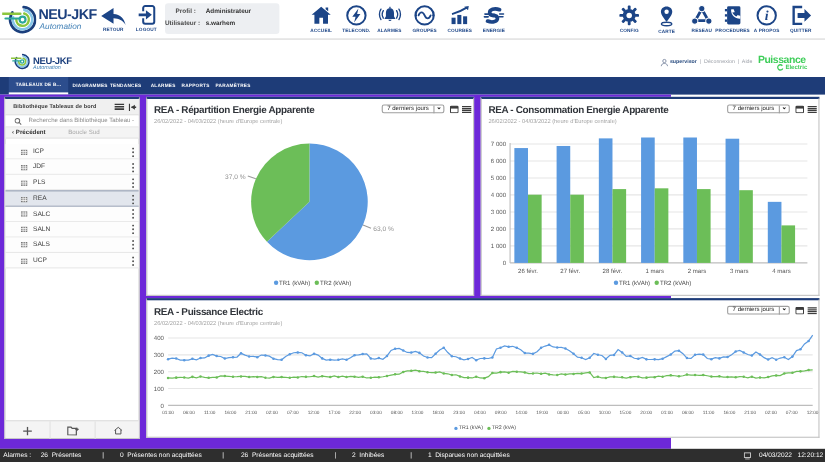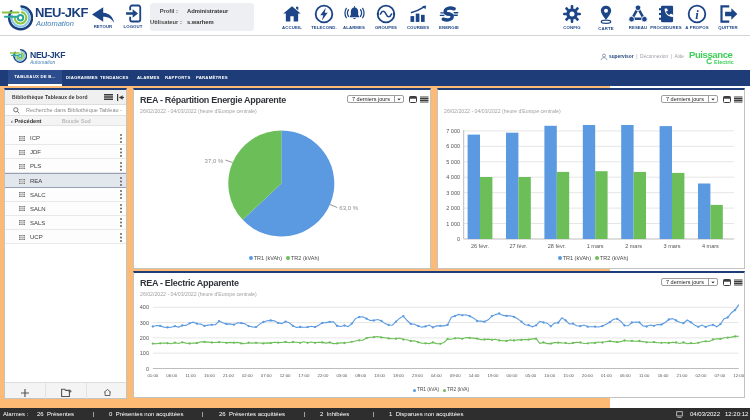--- a/index.html
+++ b/index.html
@@ -10,21 +10,21 @@
 .ticon svg{display:block;margin:0 auto}
 #profbox{position:absolute;left:150px;top:3px;width:104px;height:28px;background:#edeff2;border-radius:3px;font-size:5.8px;color:#333}
 #profbox .lab{position:absolute;font-weight:bold;color:#4a4a4a;text-align:right;width:28px;white-space:nowrap}
 #profbox .val{position:absolute;left:37px;font-weight:bold}
 #hdr2{position:absolute;left:0;top:37px;width:750px;height:33px;background:#fff}
 #userline{position:absolute;left:609px;top:17px;font-size:4.8px;color:#9a9ea6}
 #userline b{color:#274a7e}
 #menubar{position:absolute;left:0;top:70px;width:750px;height:16px;background:#1e3c78}
 #menubar .mi{position:absolute;top:0;height:16px;line-height:16px;color:#fff;font-size:4.3px;font-weight:bold;letter-spacing:.2px}
 #menubar .active{background:#2c4d8d;border-bottom:2px solid #fff;line-height:14px;text-align:center}
-#main{position:absolute;left:0;top:86px;width:610px;height:322px;background:#fdba74}
+#main{position:absolute;left:0;top:86px;width:610px;height:322px;background:#6d28d9}
 .panel{position:absolute;background:#fff;border:1px solid #c3c3c3;border-top:2.5px solid #1e3c78}
 .ptitle{position:absolute;left:6px;top:5.5px;font-size:9px;font-weight:bold;color:#30343a;letter-spacing:-0.3px}
 .psub{position:absolute;left:6px;top:18px;font-size:5.2px;color:#a2a2a2}
 .sel{position:absolute;top:5.5px;height:8px;background:#fff;border:1px solid #9f9f9f;border-radius:2px;font-size:5.5px;color:#222;line-height:7px;padding-left:4px;width:57px}
 .sel .chev{position:absolute;right:0;top:0;width:9px;height:6.5px;border-left:1px solid #9f9f9f;text-align:center;font-size:6px;font-weight:bold;color:#111;line-height:5px}
 .hico{position:absolute;top:6px}
 .legend{position:absolute;width:100%;text-align:center;font-size:5.5px;color:#4a4a4a}
 .dot{display:inline-block;width:4px;height:4px;border-radius:2px;margin:0 1px 0 4px;vertical-align:-0.5px}
 #sidebar{position:absolute;left:4px;top:1.5px;width:123px;height:311px;background:#fff;border:1px solid #c3c3c3;border-top:2.5px solid #1e3c78}
 #sbhead{position:absolute;left:0;top:0;width:100%;height:15px;background:#f0f0f0;border-bottom:1px solid #ddd;font-size:5px;font-weight:bold;color:#3a3a3a;line-height:15px;padding-left:7px;letter-spacing:.1px}
@@ -375,20 +375,21 @@
  <path d="M147.3 69.5 L147.3 16.5 A53.0 53.0 0 1 1 108.7 105.8 Z" fill="#5b9ae0"></path>
  <path d="M147.3 69.5 L108.7 105.8 A53.0 53.0 0 0 1 147.3 16.5 Z" fill="#6cbe58"></path>
  <path d="M98.6 48.5 L91.3 46.0" stroke="#9a9a9a" stroke-width="1"></path>
  <text x="89.3" y="48.5" text-anchor="end" font-size="6" fill="#8e8e8e">37,0 %</text>
  <path d="M196.0 90.5 L203.3 93.5" stroke="#9a9a9a" stroke-width="1"></path>
  <text x="205.3" y="96.0" font-size="6" fill="#8e8e8e">63,0 %</text>
 </svg>
  <div class="legend" style="top:165px"><span class="dot" style="background:#5b9ae0"></span>TR1 (kVAh)<span class="dot" style="background:#6cbe58"></span>TR2 (kVAh)</div>
 </div>
 <div class="panel" style="left:437px;top:1.5px;width:308px;height:181px">
+ <div class="ptitle">REA - Consommation Energie Apparente</div>
  <div class="psub">26/02/2022 - 04/03/2022 (heure d'Europe centrale)</div>
  <div class="sel" style="left:223px">7 derniers jours<div class="chev">⌄</div></div>
  <svg class="hico" style="left:285px" width="8" height="7" viewBox="0 0 8 7">
         <rect x="0.5" y="0.5" width="7" height="6" rx="1" fill="none" stroke="#3c3c3c"></rect>
         <rect x="0.5" y="0.5" width="7" height="2.2" fill="#3c3c3c"></rect>
       </svg>
  <svg class="hico" style="left:296px" width="8.5" height="7" viewBox="0 0 9 7">
         <path stroke="#3c3c3c" stroke-width="1.2" d="M0 0.8h9M0 2.6h9M0 4.4h9M0 6.2h9"></path>
       </svg>
  <svg class="abs" style="left:0;top:35px" width="308" height="128" viewBox="0 0 308 128">
@@ -427,21 +428,21 @@
         <text x="118.8" y="123.0" text-anchor="middle" class="xlab">28 févr.</text>
         <text x="157.2" y="123.0" text-anchor="middle" class="xlab">1 mars</text>
         <text x="195.6" y="123.0" text-anchor="middle" class="xlab">2 mars</text>
         <text x="234.0" y="123.0" text-anchor="middle" class="xlab">3 mars</text>
         <text x="272.4" y="123.0" text-anchor="middle" class="xlab">4 mars</text>
   <line x1="25.7" y1="5" x2="25.7" y2="114" class="axis"></line>
  </svg>
  <div class="legend" style="top:165px"><span class="dot" style="background:#5b9ae0"></span>TR1 (kVAh)<span class="dot" style="background:#6cbe58"></span>TR2 (kVAh)</div>
 </div>
 <div class="panel" style="left:133px;top:184.5px;width:612px;height:127px">
- <div class="ptitle">REA - Electric Apparente</div>
+ <div class="ptitle">REA - Puissance Electric</div>
  <div class="psub">26/02/2022 - 04/03/2022 (heure d'Europe centrale)</div>
  <div class="sel" style="left:527px">7 derniers jours<div class="chev">⌄</div></div>
  <svg class="hico" style="left:589px" width="8" height="7" viewBox="0 0 8 7">
         <rect x="0.5" y="0.5" width="7" height="6" rx="1" fill="none" stroke="#3c3c3c"></rect>
         <rect x="0.5" y="0.5" width="7" height="2.2" fill="#3c3c3c"></rect>
       </svg>
  <svg class="hico" style="left:600px" width="8.5" height="7" viewBox="0 0 9 7">
         <path stroke="#3c3c3c" stroke-width="1.2" d="M0 0.8h9M0 2.6h9M0 4.4h9M0 6.2h9"></path>
       </svg>
  <svg class="abs" style="left:0;top:27.5px" width="612" height="82" viewBox="0 0 612 82">

